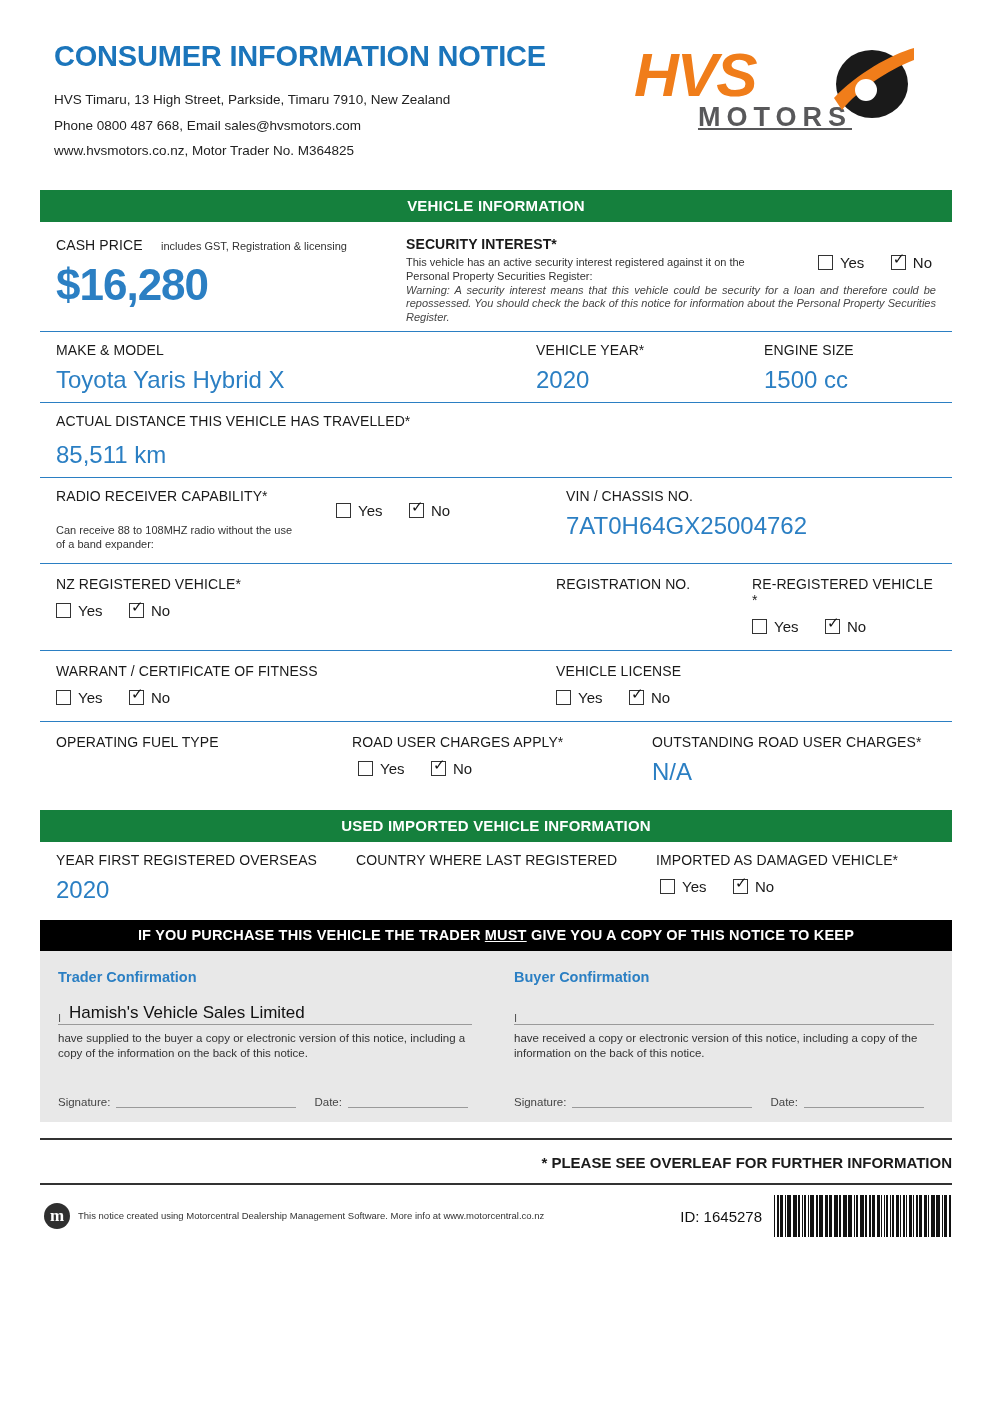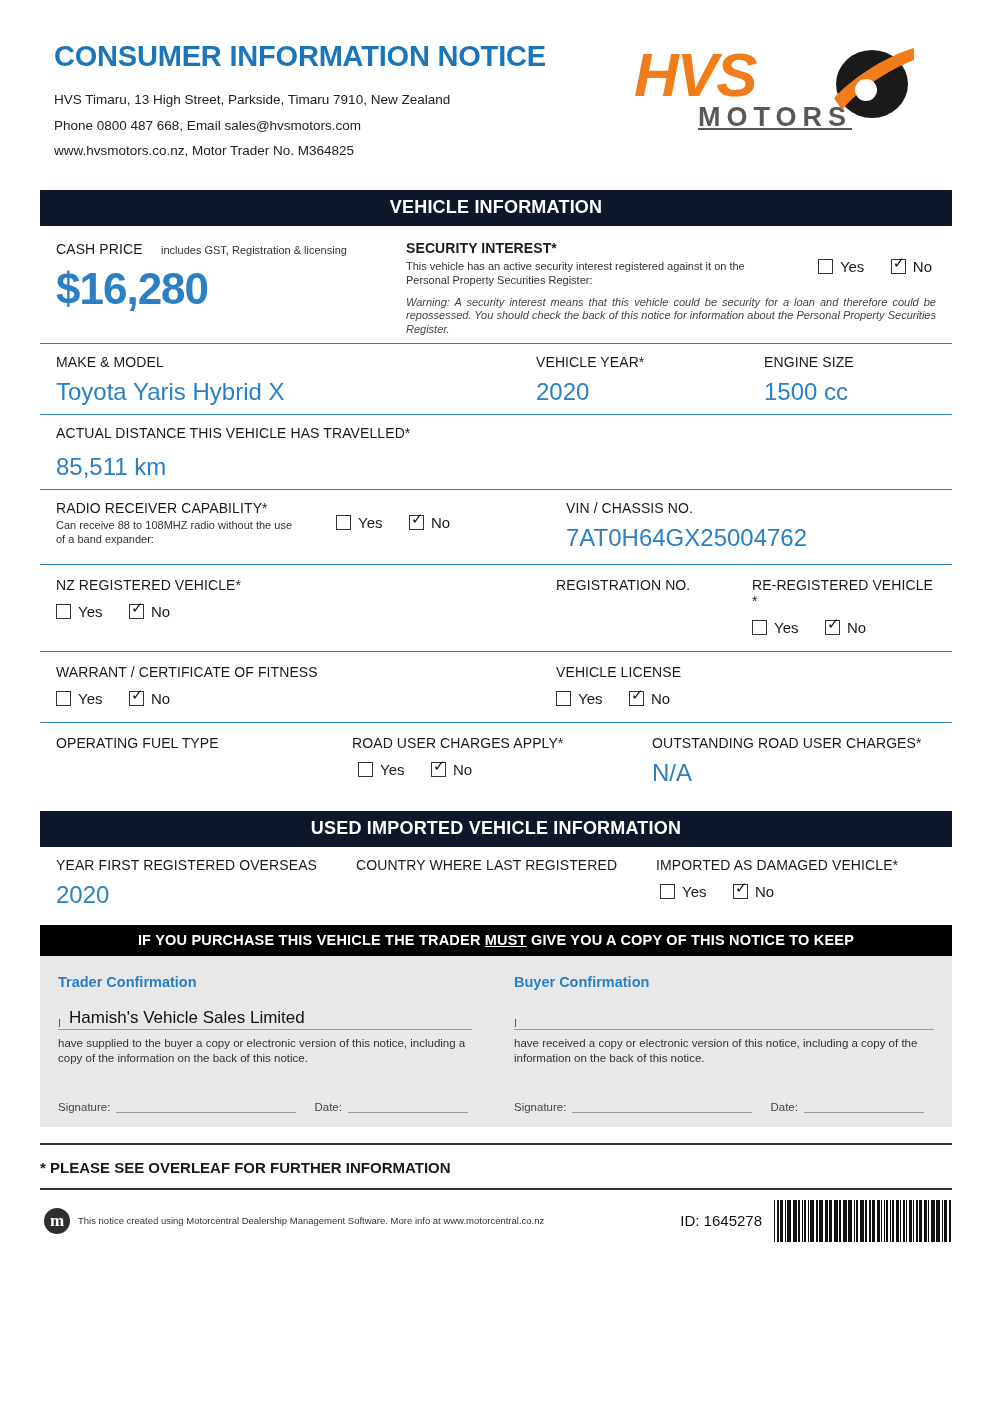--- a/index.html
+++ b/index.html
@@ -35,22 +35,22 @@
   }
   .logo-motors {
     font-size: 27px; font-weight: bold; color: #58585a; letter-spacing: 6px;
     text-align: center; margin-top: -4px; padding-right: 6px; text-decoration: underline;
   }
   .logo-swoosh {
     position: absolute; right: 14px; top: 2px; width: 84px; height: 80px;
   }
   
   .bar {
-    background: #0f172a; color: #fff; text-align: center;
-    font-size: 18px; font-weight: bold; letter-spacing: .2px;
+    background: #15803d; color: #fff; text-align: center;
+    font-size: 15px; font-weight: bold; letter-spacing: .2px;
     padding: 7px 0 8px 0; margin-top: 10px;
   }
   .bar.black { background: #000; }
   
   .row { border-bottom: 1px solid #2b7fc3; position: relative; }
   .lbl { font-size: 14px; color: #1a1a1a; letter-spacing: .1px; }
   .val { font-size: 24px; color: #2b7fc3; font-weight: normal; }
   .val.big { font-size: 44px; font-weight: bold; letter-spacing: -1px; }
   .note { font-size: 11px; color: #333; line-height: 1.25; }
   .note.italic { font-style: italic; color: #444; }
@@ -94,21 +94,21 @@
   .conf-title { color: #2b7fc3; font-size: 14.5px; font-weight: bold; margin-bottom: 14px; }
   .sig-line { border-bottom: 1px solid #9a9a9a; height: 26px; display: flex; align-items: flex-end; }
   .sig-line .i-mark { font-size: 11px; color: #555; margin-right: 8px; }
   .sig-name { font-size: 17px; color: #111; padding-bottom: 1px; }
   .conf-note { font-size: 11.5px; color: #333; line-height: 1.3; margin-top: 6px; }
   .sigrow { display: flex; margin-top: 34px; gap: 18px; }
   .sigfield { display: flex; align-items: flex-end; font-size: 11.5px; color: #444; }
   .sigfield .ln { border-bottom: 1px solid #9a9a9a; display: inline-block; margin-left: 6px; height: 13px; }
 
   .overleaf {
-    text-align: left; font-size: 15px; font-weight: bold; padding: 14px 0 12px 0;
+    text-align: right; font-size: 15px; font-weight: bold; padding: 14px 0 12px 0;
     border-top: 2px solid #333; border-bottom: 2px solid #333; margin-top: 16px;
   }
 
   .footer { display: flex; align-items: center; padding: 10px 0 0 4px; }
   .mc-logo {
     width: 26px; height: 26px; border-radius: 50%; background: #2f2f2f; color: #fff;
     font-size: 17px; font-weight: bold; display: flex; align-items: center;
     justify-content: center; margin-right: 8px; font-family: "Liberation Serif", serif;
   }
   .mc-text { font-size: 9.5px; color: #333; line-height: 1.45; }
@@ -148,21 +148,21 @@
       <div class="price-left">
         <div>
           <span class="lbl">CASH PRICE</span>
           <span class="inline-note">includes GST, Registration &amp; licensing</span>
         </div>
         <div class="val big" style="margin-top:6px">$16,280</div>
       </div>
       <div class="price-right">
         <div class="lbl" style="font-weight:bold">SECURITY INTEREST*</div>
         <div class="note" style="margin-top:4px; width:360px">This vehicle has an active security interest registered against it on the Personal Property Securities Register:</div>
-        <div class="note italic" style="margin-top:8px; text-align:justify; width:530px">Warning: A security interest means that this vehicle could be security for a loan and therefore could be repossessed. You should check the back of this notice for information about the Personal Property Securities Register.</div>
+        <div class="note italic" style="margin-top:0; text-align:justify; width:530px">Warning: A security interest means that this vehicle could be security for a loan and therefore could be repossessed. You should check the back of this notice for information about the Personal Property Securities Register.</div>
         <div style="position:absolute; right:4px; top:18px;">
           <span class="yn">
             <span class="box"></span>
             <span>Yes</span>
           </span>
           <span class="yn">
             <span class="box checked"></span>
             <span>No</span>
           </span>
         </div>
@@ -192,21 +192,21 @@
       <div class="lbl">ACTUAL DISTANCE THIS VEHICLE HAS TRAVELLED*</div>
       <div class="val" style="margin-top:12px">85,511 km</div>
     </div>
   </div>
 
   <div class="row">
     <div class="grid3" style="padding-bottom:12px">
       <div class="c1" style="display:flex; width:480px">
         <div style="width:280px">
           <div class="lbl">RADIO RECEIVER CAPABILITY*</div>
-          <div class="note" style="margin-top:3px; width:245px">Can receive 88 to 108MHZ radio without the use of a band expander:</div>
+          <div class="note" style="margin-top:20px; width:245px">Can receive 88 to 108MHZ radio without the use of a band expander:</div>
         </div>
         <div style="padding-top:14px">
           <span class="yn">
             <span class="box"></span>
             <span>Yes</span>
           </span>
           <span class="yn">
             <span class="box checked"></span>
             <span>No</span>
           </span>

